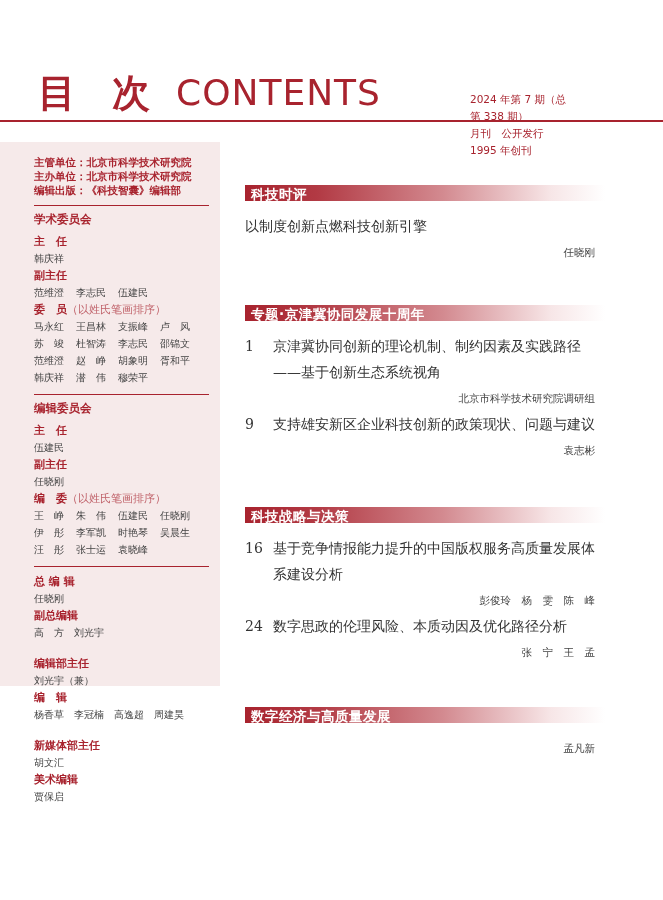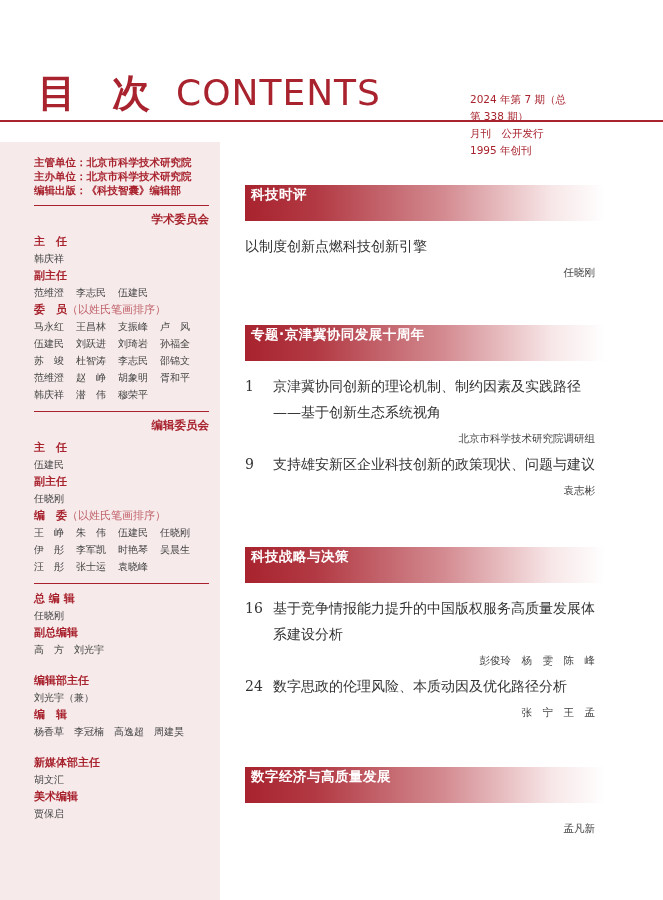--- a/index.html
+++ b/index.html
@@ -5,33 +5,33 @@
   html, body { margin:0; padding:0; }
   body { width:663px; height:900px; background:#ffffff; position:relative; overflow:hidden;
          font-family:"DejaVu Sans", sans-serif; color:#333; }
   .header { position:absolute; left:0; top:0; width:570px; height:122px; }
   .title-cn { position:absolute; left:38px; top:68px; font-size:38px; font-weight:bold; color:#a8232e; letter-spacing:0; }
   .title-cn .c2 { margin-left:36px; }
   .title-en { position:absolute; left:176px; top:72px; font-family:"DejaVu Sans", sans-serif; font-size:36px; color:#a8232e; font-weight:normal; letter-spacing:1px; }
   .issue { position:absolute; left:470px; top:84px; font-size:10.5px; color:#a8232e; line-height:17px;margin-top:7px; }
   .rule { position:absolute; left:0; top:120px; width:663px; height:2px; background:#a8232e; }
 
-  .sidebar { position:absolute; left:0; top:142px; width:220px; height:758px; background:#f6eaea; }
+  .sidebar { position:absolute; left:0; top:142px; width:220px; height:544px; background:#f6eaea; }
   .sb-inner { position:absolute; left:34px; top:0; width:175px; }
   .pub { margin-top:13px; font-size:10.5px; font-weight:bold; color:#a8232e; line-height:14px; white-space:nowrap; }
   .sb-hr { height:1px; background:#a8232e; margin:8px 0 6px 0; }
-  .committee { text-align:right; font-size:11.5px; font-weight:bold; color:#a8232e; margin:2px 0 6px 0; }
+  .committee { text-align:left; font-size:11.5px; font-weight:bold; color:#a8232e; margin:2px 0 6px 0; }
   .role { font-size:11px; font-weight:bold; color:#a8232e; line-height:17px; }
   .role .note { font-weight:normal; color:#c0626a; }
   .names { font-size:10px; color:#444; line-height:17px; }
   .names span { display:inline-block; width:42px; }
   .gap { height:14px; }
 
   .main { position:absolute; left:245px; top:185px; width:360px; }
-  .sec { position:relative; height:36px; margin-bottom:12px;
+  .sec { position:relative; height:16px; margin-bottom:12px;
          background:linear-gradient(to right,#a8232e 0%,#b23a44 20%,#d38a90 55%,#f7e6e7 85%,rgba(255,255,255,0) 100%); }
   .sec span { position:absolute; left:6px; top:1px; color:#fff; font-weight:bold; font-size:13.5px; letter-spacing:0.5px; }
   .art { position:relative; font-family:"DejaVu Serif", serif; font-size:14px; color:#333; line-height:26px; }
   .art .pg { display:inline-block; width:28px; }
   .art .ind { padding-left:28px; }
   .auth { text-align:right; font-family:"DejaVu Serif", serif; font-size:10.5px; color:#444; line-height:26px; padding-right:10px; }
 </style>
 </head>
 <body>
 
@@ -54,21 +54,20 @@
     </div>
     <div class="sb-hr"></div>
 
     <div class="committee">学术委员会</div>
     <div class="role">主　任</div>
     <div class="names">韩庆祥</div>
     <div class="role">副主任</div>
     <div class="names"><span>范维澄</span><span>李志民</span><span>伍建民</span></div>
     <div class="role"><span>委　员</span><span class="note">（以姓氏笔画排序）</span></div>
     <div class="names"><span>马永红</span><span>王昌林</span><span>支振峰</span><span>卢　风</span></div>
-    <div class="names"><span>伍建民</span><span>刘跃进</span><span>刘琦岩</span><span>孙福全</span></div>
     <div class="names"><span>苏　竣</span><span>杜智涛</span><span>李志民</span><span>邵锦文</span></div>
     <div class="names"><span>范维澄</span><span>赵　峥</span><span>胡象明</span><span>胥和平</span></div>
     <div class="names"><span>韩庆祥</span><span>潜　伟</span><span>穆荣平</span></div>
     <div class="sb-hr"></div>
 
     <div class="committee">编辑委员会</div>
     <div class="role">主　任</div>
     <div class="names">伍建民</div>
     <div class="role">副主任</div>
     <div class="names">任晓刚</div>

